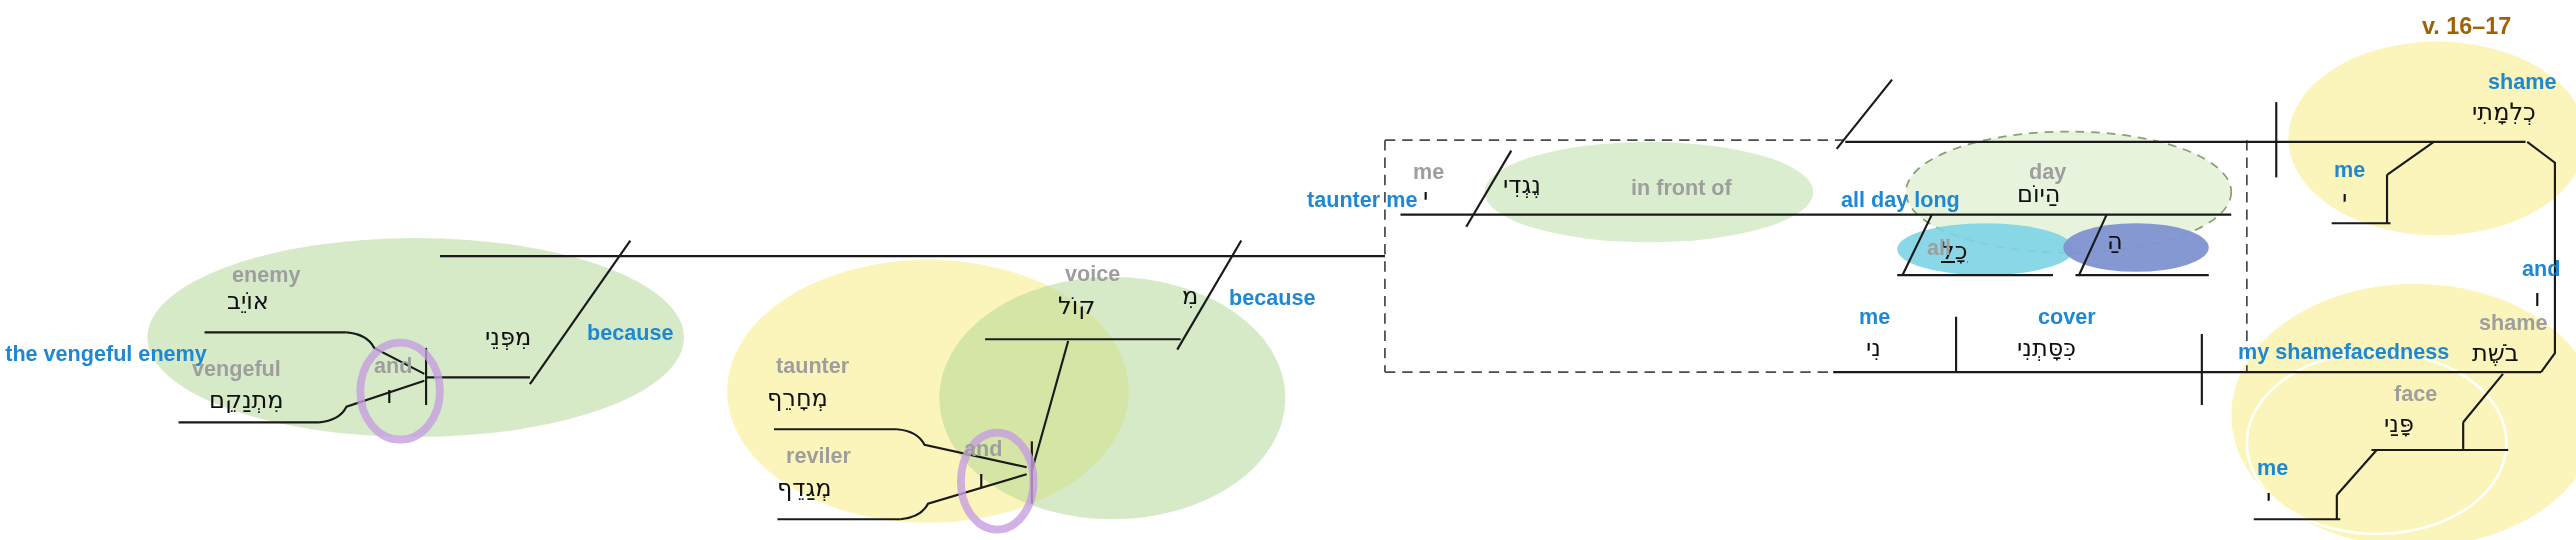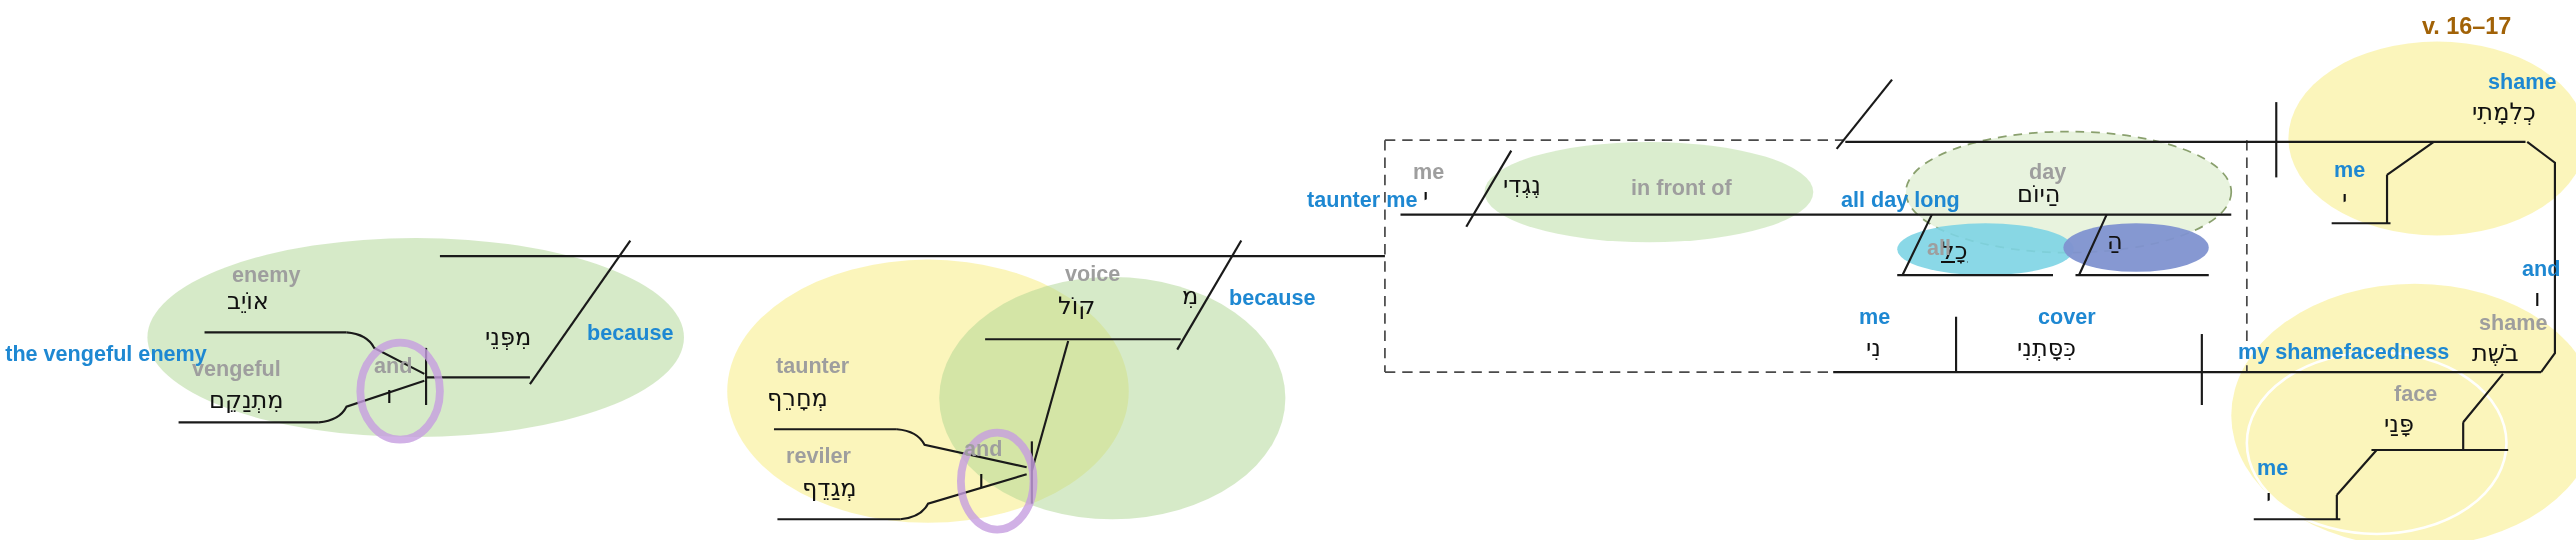--- a/index.html
+++ b/index.html
@@ -94,21 +94,21 @@
   <span class="lbl en" style="left:374px;top:355px;">and</span>
   <span class="lbl he" style="left:386px;top:383px;">ו</span>
   <span class="lbl he" style="left:485px;top:325px;">מִפְּנֵי</span>
   <span class="lbl blue" style="left:587px;top:322px;">because</span>
 
   <span class="lbl en" style="left:1065px;top:263px;">voice</span>
   <span class="lbl he" style="left:1058px;top:294px;">קוֹל</span>
   <span class="lbl en" style="left:776px;top:355px;">taunter</span>
   <span class="lbl he" style="left:767px;top:386px;">מְחָרֵף</span>
   <span class="lbl en" style="left:786px;top:445px;">reviler</span>
-  <span class="lbl he" style="left:777px;top:476px;margin-left:25px;">מְגַדֵף</span>
+  <span class="lbl he" style="left:777px;top:476px;">מְגַדֵף</span>
   <span class="lbl en" style="left:964px;top:438px;">and</span>
   <span class="lbl he" style="left:978px;top:467px;">ו</span>
   <span class="lbl he" style="left:1182px;top:284px;">מִ</span>
   <span class="lbl blue" style="left:1229px;top:287px;">because</span>
 
   <span class="lbl blue" style="left:1307px;top:189px;">taunter me</span>
   <span class="lbl en" style="left:1413px;top:161px;">me</span>
   <span class="lbl he" style="left:1423px;top:185px;">י</span>
   <span class="lbl he" style="left:1503px;top:173px;">נֶגְדִי</span>
   <span class="lbl en" style="left:1631px;top:177px;text-align:right;">in front of</span>

